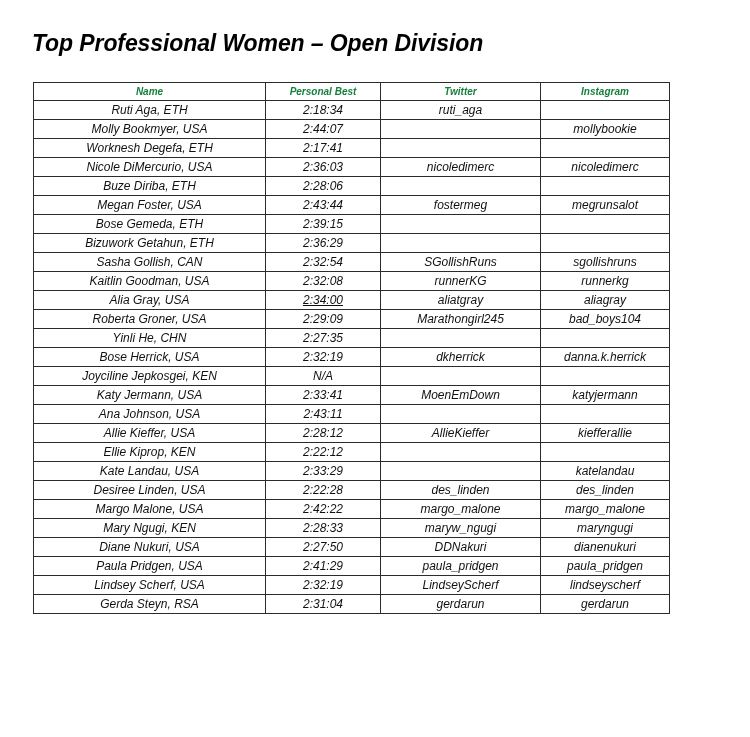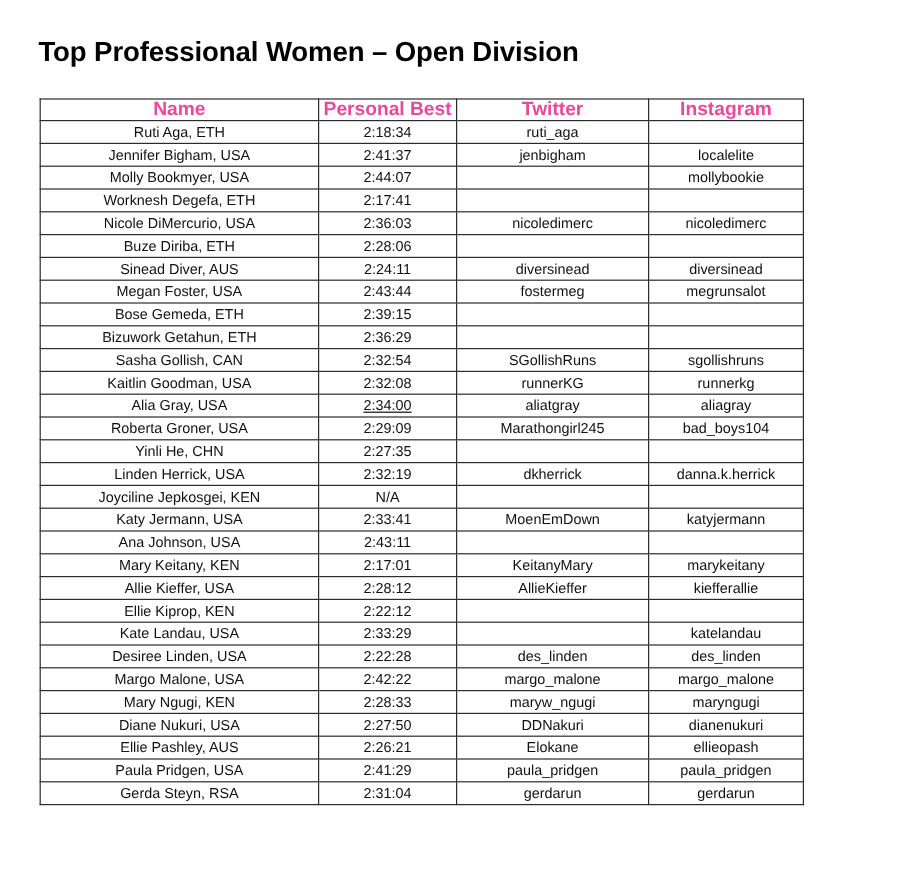--- a/index.html
+++ b/index.html
@@ -13,20 +13,21 @@
     height: 737px;
     font-family: "Liberation Sans", sans-serif;
     color: #000000;
     overflow: hidden;
   }
   .page {
     position: relative;
     width: 750px;
     height: 583px;
     box-sizing: border-box;
+    font-style: italic;
   }
   .page-title {
     position: absolute;
     left: 32px;
     top: 15px;
     font-size: 23px;
     font-weight: bold;
     letter-spacing: -0.1px;
     white-space: nowrap;
     color: #000000;
@@ -56,22 +57,22 @@
     height: 18px;
     line-height: 16px;
     padding: 0 2px;
     overflow: hidden;
     white-space: nowrap;
     color: #111111;
   }
   table.results thead th {
     font-weight: bold;
     height: 17px;
-    font-size: 16px;
-    color: #ec4899;
+    font-size: 10px;
+    color: #15803d;
   }
   table.results tbody td {
     font-weight: normal;
   }
   td.linked {
     text-decoration: underline;
   }
   .empty {
     display: inline-block;
     min-height: 1px;
@@ -101,26 +102,20 @@
         </tr>
       </thead>
       <tbody id="results-body">
           <tr>
             <td>Ruti Aga, ETH</td>
             <td>2:18:34</td>
             <td>ruti_aga</td>
             <td><span class="empty"></span></td>
           </tr>
           <tr>
-            <td>Jennifer Bigham, USA</td>
-            <td>2:41:37</td>
-            <td>jenbigham</td>
-            <td>localelite</td>
-          </tr>
-          <tr>
             <td>Molly Bookmyer, USA</td>
             <td>2:44:07</td>
             <td><span class="empty"></span></td>
             <td>mollybookie</td>
           </tr>
           <tr>
             <td>Worknesh Degefa, ETH</td>
             <td>2:17:41</td>
             <td><span class="empty"></span></td>
             <td><span class="empty"></span></td>
@@ -131,26 +126,20 @@
             <td>nicoledimerc</td>
             <td>nicoledimerc</td>
           </tr>
           <tr>
             <td>Buze Diriba, ETH</td>
             <td>2:28:06</td>
             <td><span class="empty"></span></td>
             <td><span class="empty"></span></td>
           </tr>
           <tr>
-            <td>Sinead Diver, AUS</td>
-            <td>2:24:11</td>
-            <td>diversinead</td>
-            <td>diversinead</td>
-          </tr>
-          <tr>
             <td>Megan Foster, USA</td>
             <td>2:43:44</td>
             <td>fostermeg</td>
             <td>megrunsalot</td>
           </tr>
           <tr>
             <td>Bose Gemeda, ETH</td>
             <td>2:39:15</td>
             <td><span class="empty"></span></td>
             <td><span class="empty"></span></td>
@@ -185,21 +174,21 @@
             <td>Marathongirl245</td>
             <td>bad_boys104</td>
           </tr>
           <tr>
             <td>Yinli He, CHN</td>
             <td>2:27:35</td>
             <td><span class="empty"></span></td>
             <td><span class="empty"></span></td>
           </tr>
           <tr>
-            <td>Linden Herrick, USA</td>
+            <td>Bose Herrick, USA</td>
             <td>2:32:19</td>
             <td>dkherrick</td>
             <td>danna.k.herrick</td>
           </tr>
           <tr>
             <td>Joyciline Jepkosgei, KEN</td>
             <td>N/A</td>
             <td><span class="empty"></span></td>
             <td><span class="empty"></span></td>
           </tr>
@@ -209,26 +198,20 @@
             <td>MoenEmDown</td>
             <td>katyjermann</td>
           </tr>
           <tr>
             <td>Ana Johnson, USA</td>
             <td>2:43:11</td>
             <td><span class="empty"></span></td>
             <td><span class="empty"></span></td>
           </tr>
           <tr>
-            <td>Mary Keitany, KEN</td>
-            <td>2:17:01</td>
-            <td>KeitanyMary</td>
-            <td>marykeitany</td>
-          </tr>
-          <tr>
             <td>Allie Kieffer, USA</td>
             <td>2:28:12</td>
             <td>AllieKieffer</td>
             <td>kiefferallie</td>
           </tr>
           <tr>
             <td>Ellie Kiprop, KEN</td>
             <td>2:22:12</td>
             <td><span class="empty"></span></td>
             <td><span class="empty"></span></td>
@@ -257,32 +240,32 @@
             <td>maryw_ngugi</td>
             <td>maryngugi</td>
           </tr>
           <tr>
             <td>Diane Nukuri, USA</td>
             <td>2:27:50</td>
             <td>DDNakuri</td>
             <td>dianenukuri</td>
           </tr>
           <tr>
-            <td>Ellie Pashley, AUS</td>
-            <td>2:26:21</td>
-            <td>Elokane</td>
-            <td>ellieopash</td>
-          </tr>
-          <tr>
             <td>Paula Pridgen, USA</td>
             <td>2:41:29</td>
             <td>paula_pridgen</td>
             <td>paula_pridgen</td>
           </tr>
           <tr>
+            <td>Lindsey Scherf, USA</td>
+            <td>2:32:19</td>
+            <td>LindseyScherf</td>
+            <td>lindseyscherf</td>
+          </tr>
+          <tr>
             <td>Gerda Steyn, RSA</td>
             <td>2:31:04</td>
             <td>gerdarun</td>
             <td>gerdarun</td>
           </tr>
         </tbody>
     </table>
   </div>
 
 </div>

